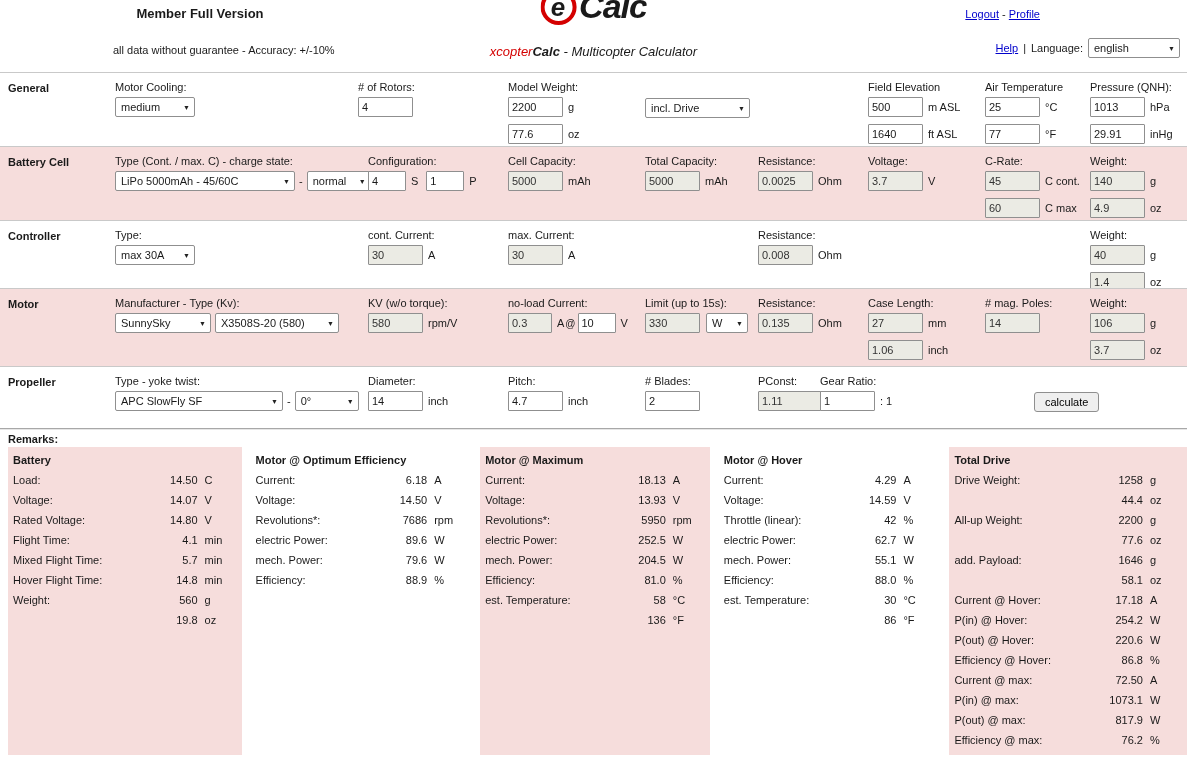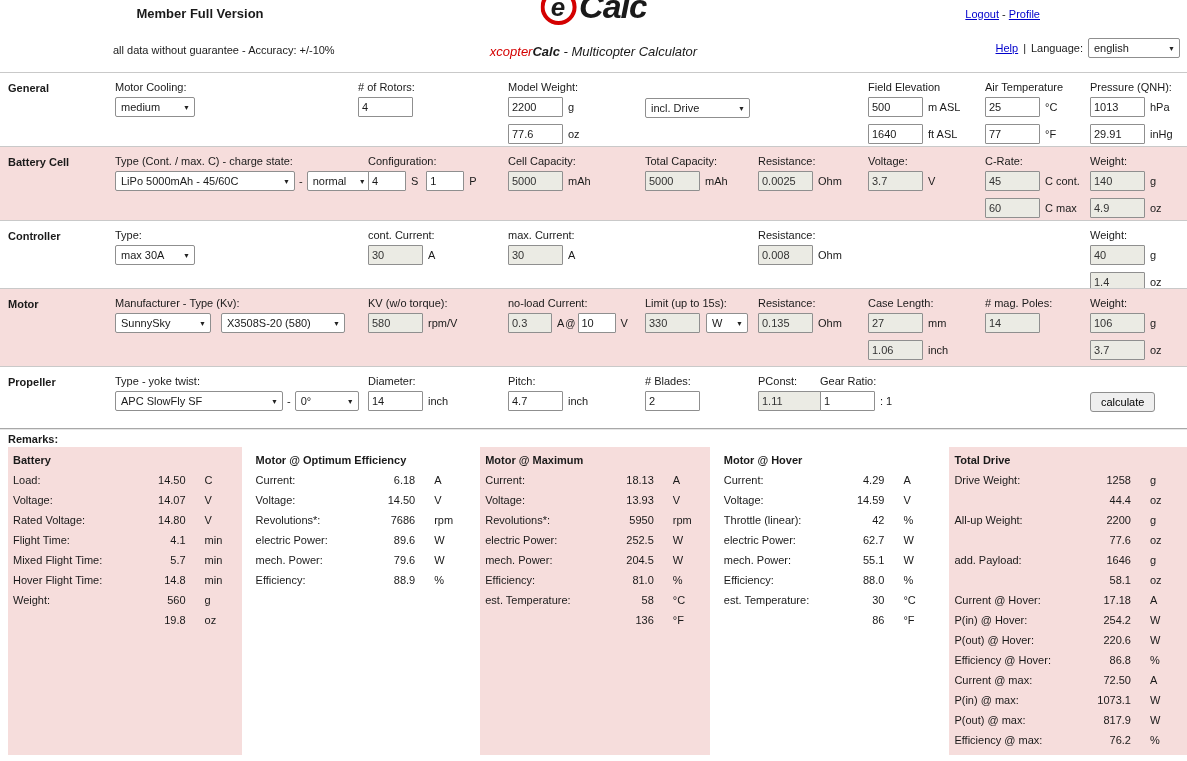--- a/index.html
+++ b/index.html
@@ -66,21 +66,21 @@
   .remarks-cols{display:flex;padding-left:8px;}
   .rescol{width:221px;height:308px;padding:3px 7px 16px 5px;font-size:11px;overflow:hidden;}
   .rescol + .rescol{margin-left:9px;}
   .rescol.pink{background:var(--pink);}
   .rescol:nth-child(1){width:234px;}
   .rescol:nth-child(2){width:221px;}
   .rescol:nth-child(3){width:230px;}
   .rescol:nth-child(4){width:222px;}
   .rescol:nth-child(5){width:238px;}
   .restitle{font-weight:bold;line-height:20px;}
-  .resrow{display:flex;line-height:20px;gap:12px;}
+  .resrow{display:flex;line-height:20px;}
   .rl{flex:1;white-space:nowrap;}
   .rv{width:52px;text-align:right;white-space:nowrap;}
   .ru{width:30px;margin-left:7px;white-space:nowrap;}
 </style>
 </head>
 <body>
 
 <div class="page">
 
   <header>
@@ -330,21 +330,21 @@
   <div class="row r-motor pinkbg">
     <div class="rowlabel">Motor</div>
 
     <div class="fld" style="left:115px">
       <span class="flabel">Manufacturer - Type (Kv):</span>
       <div class="irow">
         <div class="sel" style="width:96px">
           <span>SunnySky</span>
           <span class="arr">▼</span>
         </div>
-        <div class="sel" style="width:124px;margin-left:10px">
+        <div class="sel" style="width:124px;margin-left:4px">
           <span>X3508S-20 (580)</span>
           <span class="arr">▼</span>
         </div>
       </div>
     </div>
 
     <div class="fld" style="left:368px">
       <span class="flabel">KV (w/o torque):</span>
       <div class="irow">
         <input class="in ro" readonly="" value="580" style="">
@@ -463,21 +463,21 @@
     </div>
 
     <div class="fld" style="left:820px">
       <span class="flabel">Gear Ratio:</span>
       <div class="irow">
         <input class="in" value="1" style="">
         <span class="u">: 1</span>
       </div>
     </div>
 
-    <div class="fld nolabel" style="left:1090px">
+    <div class="fld nolabel" style="left:1034px">
       <div class="irow">
         <button class="btn">calculate</button>
       </div>
     </div>
   </div>
 
   <div class="divider"></div>
   <div class="remarks-label">Remarks:</div>
   <div class="remarks-cols">
       <div class="rescol pink">

